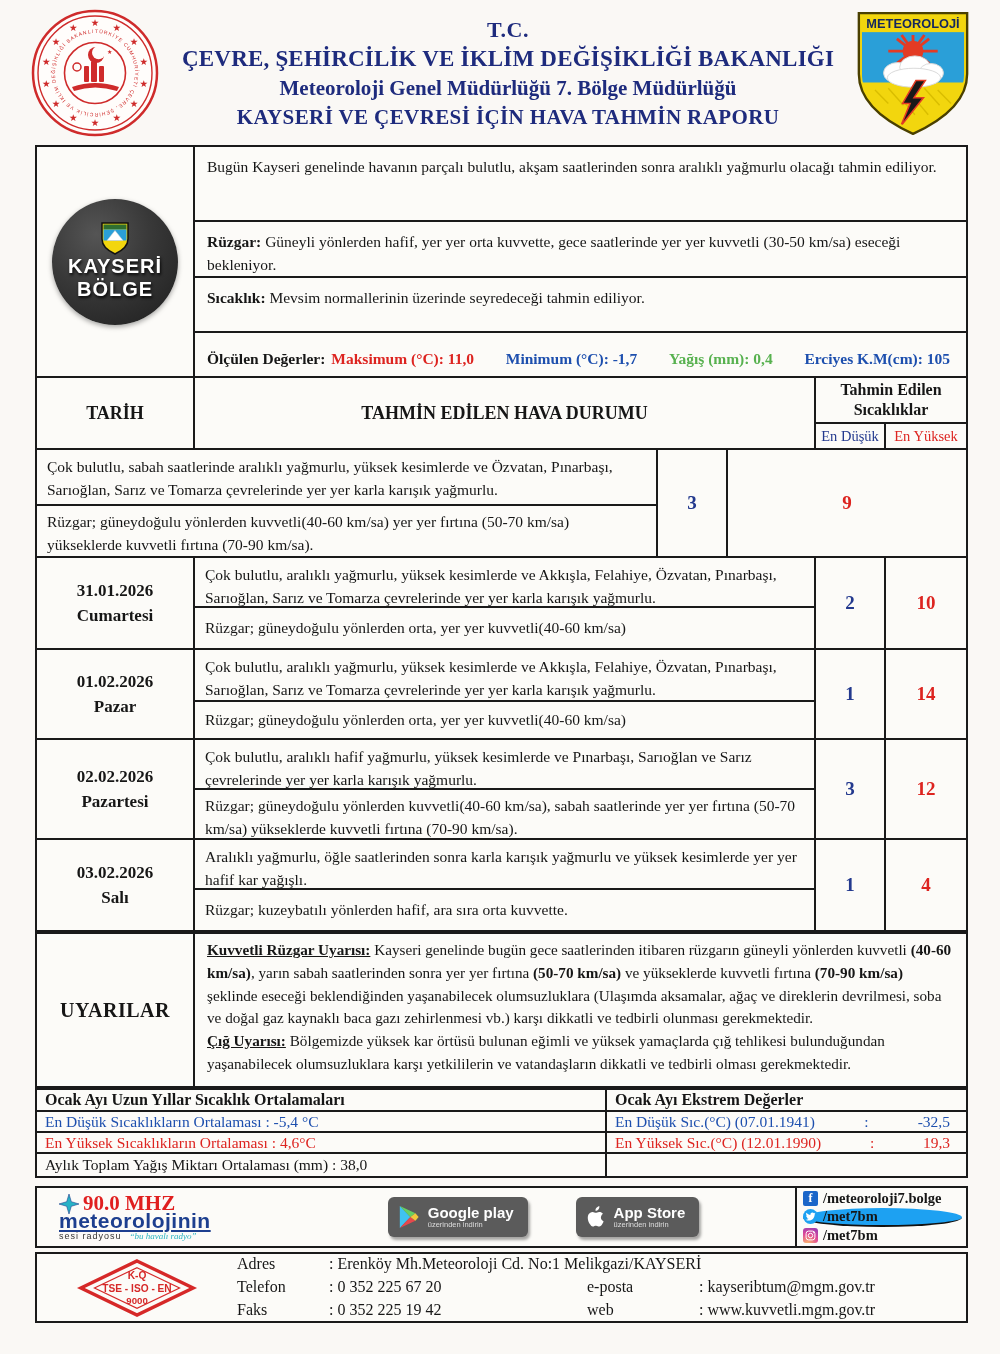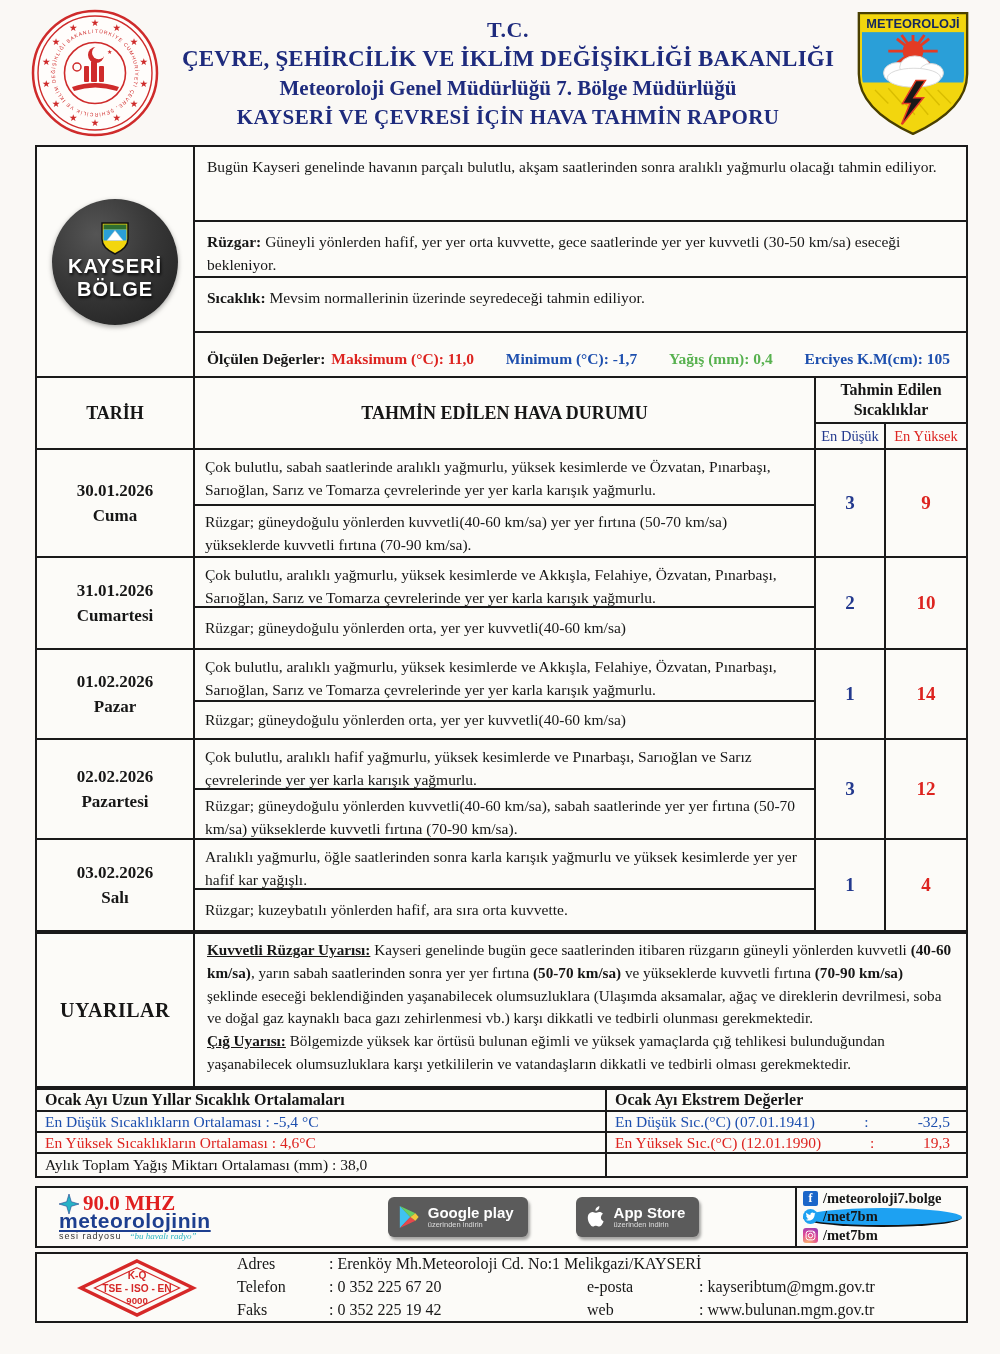--- a/index.html
+++ b/index.html
@@ -247,24 +247,20 @@
           <span>Sıcaklıklar</span>
         </div>
         <div class="temps-sub">
           <div class="sub-th c-min navy">En Düşük</div>
           <div class="sub-th c-max red">En Yüksek</div>
         </div>
       </div>
     </div>
 
     <div class="t-row h0">
-      <div class="c-date cell-date">
-        <div>30.01.2026</div>
-        <div>Cuma</div>
-      </div>
       <div class="fc-col">
         <div class="fc-top">Çok bulutlu, sabah saatlerinde aralıklı yağmurlu, yüksek kesimlerde ve Özvatan, Pınarbaşı, Sarıoğlan, Sarız ve Tomarza çevrelerinde yer yer karla karışık yağmurlu.</div>
         <div class="fc-bot">Rüzgar; güneydoğulu yönlerden kuvvetli(40-60 km/sa) yer yer fırtına (50-70 km/sa) yükseklerde kuvvetli fırtına (70-90 km/sa).</div>
       </div>
       <div class="c-min val navy">3</div>
       <div class="c-max val red">9</div>
     </div>
 
     <div class="t-row h1">
       <div class="c-date cell-date">
@@ -433,17 +429,17 @@
     <div class="contact">
       <span>Adres</span>
       <span style="grid-column:2 / 5;">: Erenköy Mh.Meteoroloji Cd. No:1 Melikgazi/KAYSERİ</span>
       <span>Telefon</span>
       <span>: 0 352 225 67 20</span>
       <span>e-posta</span>
       <span>: kayseribtum@mgm.gov.tr</span>
       <span>Faks</span>
       <span>: 0 352 225 19 42</span>
       <span>web</span>
-      <span>: www.bulunan.mgm.gov.tr</span>
+      <span>: www.kuvvetli.mgm.gov.tr</span>
     </div>
   </div>
 
 </div>
 
 </body></html>

